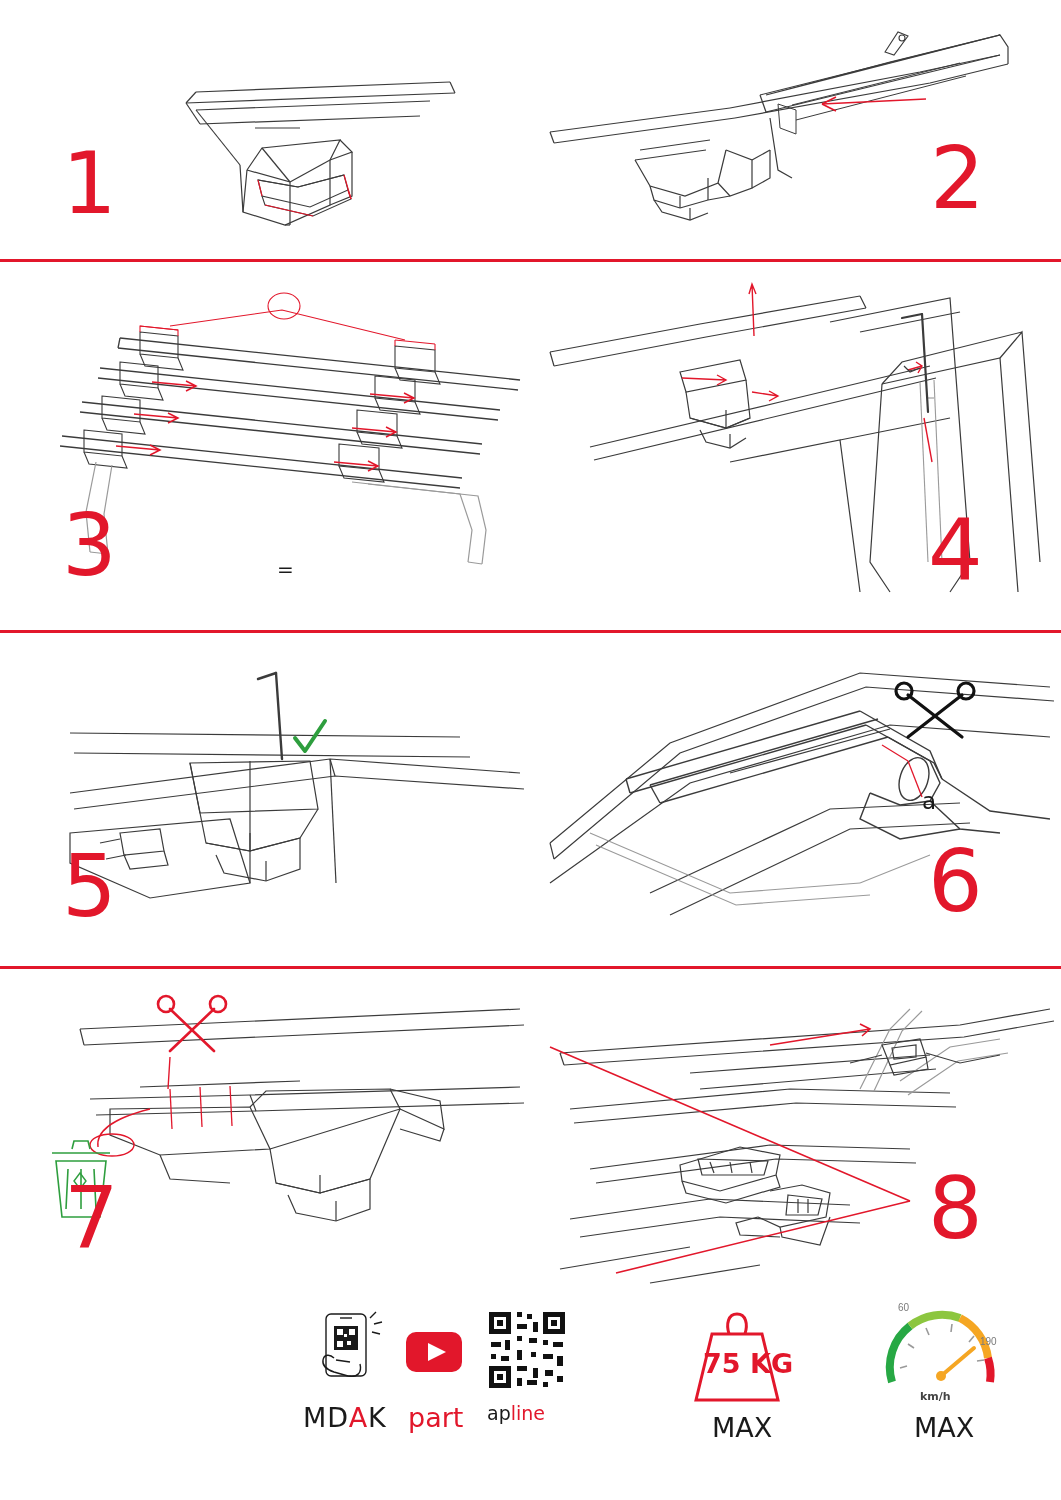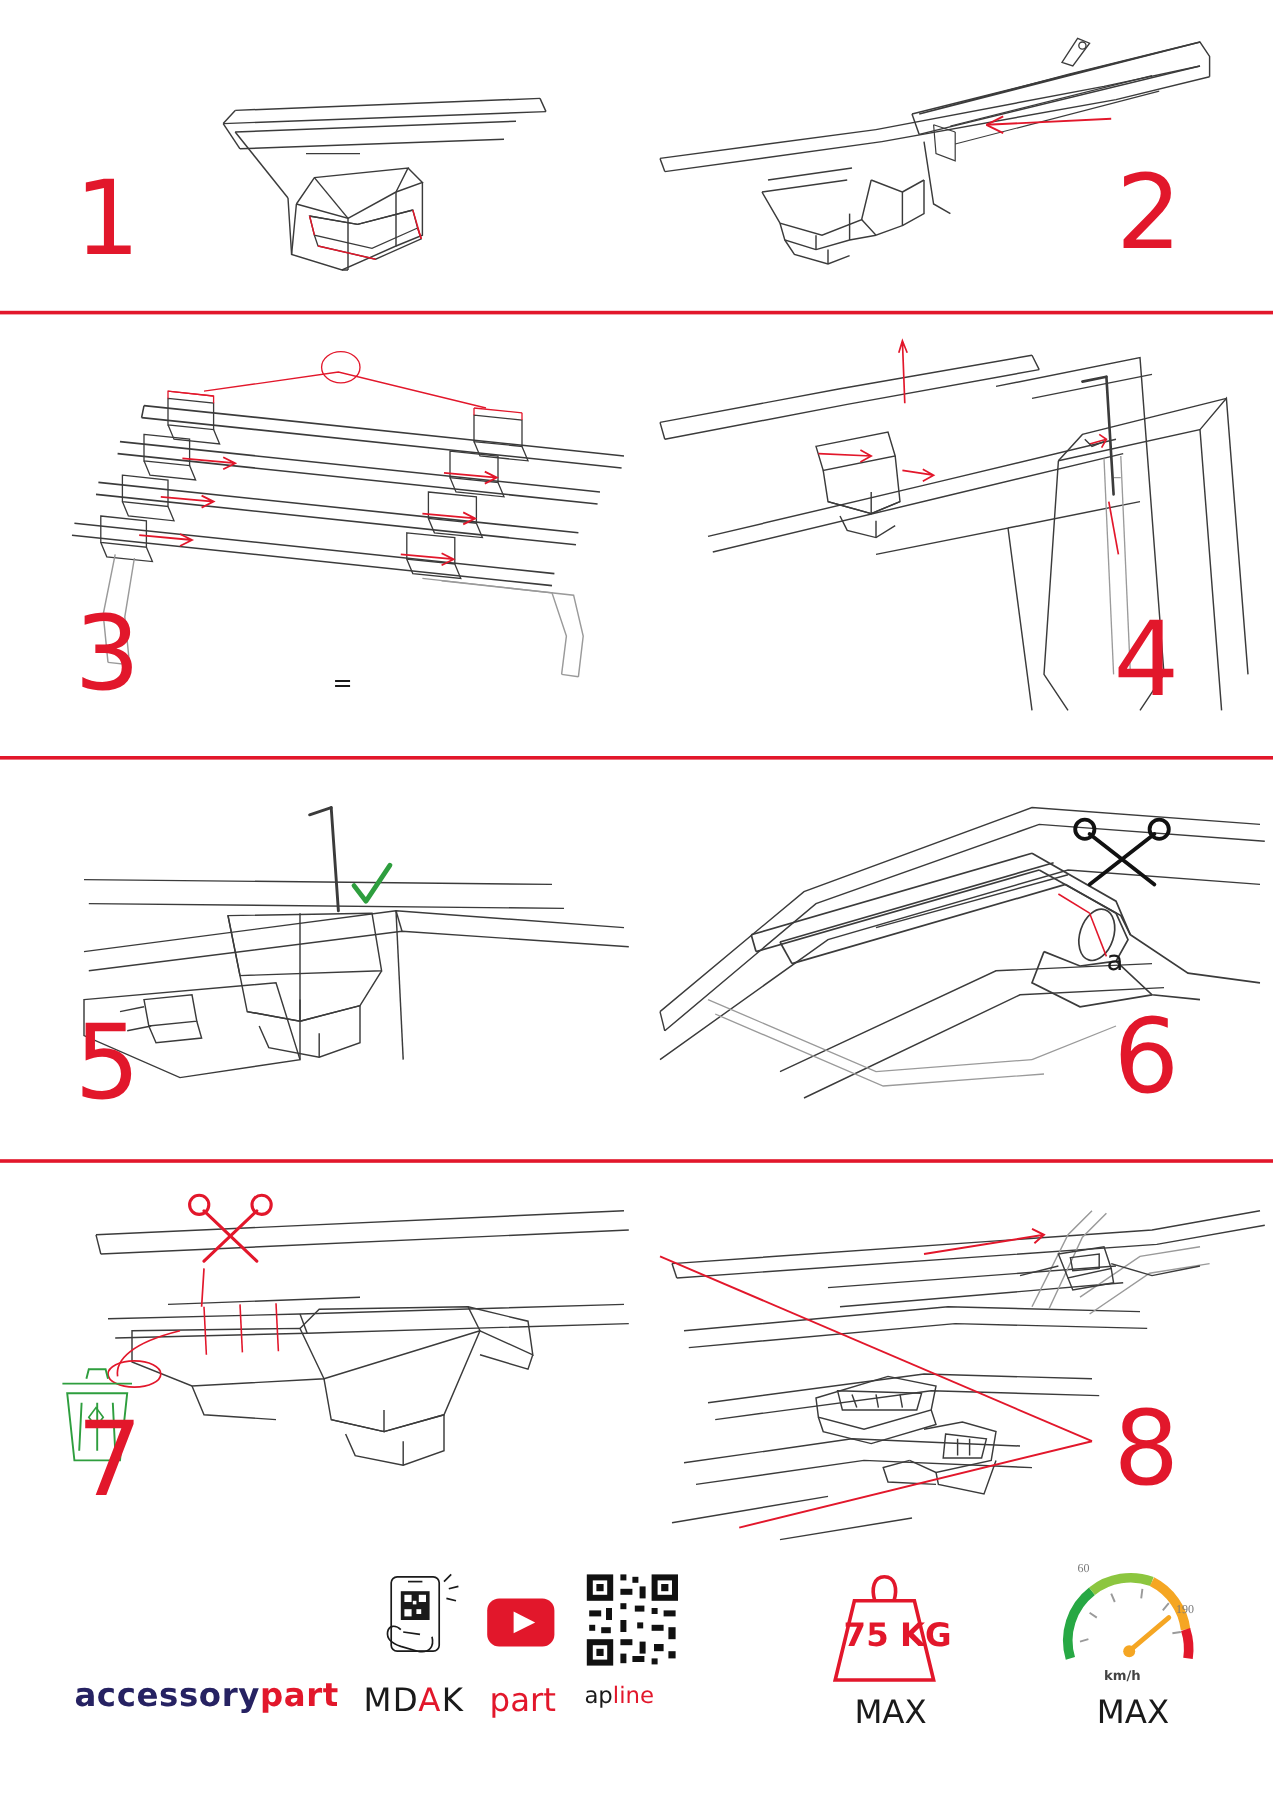--- a/index.html
+++ b/index.html
@@ -31,21 +31,21 @@
   .mdak i{font-style:normal;color:#e2172b;}
   .ipqi{position:absolute;left:408px;top:112px;font-family:"DejaVu Sans",sans-serif;
      font-weight:400;font-size:27px;color:#e2172b;}
   .apline{position:absolute;left:487px;top:112px;font-family:"DejaVu Sans",sans-serif;
      font-weight:400;font-size:19px;color:#e2172b;}
   .apline b{font-weight:400;color:#1a1a1a;}
   .maxlabel{position:absolute;font-family:"DejaVu Sans",sans-serif;font-size:27px;color:#1a1a1a;text-align:center;}
   .kgtext{position:absolute;font-family:"DejaVu Sans",sans-serif;font-weight:700;
      font-size:27px;color:#e2172b;}
   .kmh{position:absolute;font-family:"DejaVu Sans",sans-serif;font-size:11px;color:#444;}
-  .tick{position:absolute;font-family:Liberation Serif, serif;font-size:10px;color:#7a7a7a;}
+  .tick{position:absolute;font-family:Liberation Sans, sans-serif;font-size:10px;color:#7a7a7a;}
 
   .lbl-a{position:absolute;font-family:"DejaVu Sans",sans-serif;font-size:23px;color:#1a1a1a;}
   .eqmark{position:absolute;font-family:"DejaVu Sans",sans-serif;font-size:20px;color:#1a1a1a;}
 </style>
 </head>
 <body>
 
 <div class="sheet">
 
   <div class="rule r1"></div>
@@ -415,21 +415,20 @@
         <path d="M20,78 L380,232"></path>
         <path d="M380,232 L86,304"></path>
         <path d="M240,76 L340,60 M330,55 L340,60 L332,67"></path>
       </g>
     </svg>
     <div class="stepnum" style="left:398px;top:196px;">8</div>
   </div>
 
   <div class="footer">
 
-    <div class="brand-accessory"><span>accessory</span><i>part</i></div>
 
     <svg style="position:absolute;left:314px;top:20px;" width="76" height="80">
       <g fill="none" stroke="#1a1a1a" stroke-width="1.4">
         <rect x="12" y="4" width="40" height="62" rx="5"></rect>
         <path d="M26,8 L38,8"></path>
       </g>
       <g fill="#1a1a1a">
         <rect x="20" y="16" width="24" height="24"></rect>
       </g>
       <g fill="#fff">

